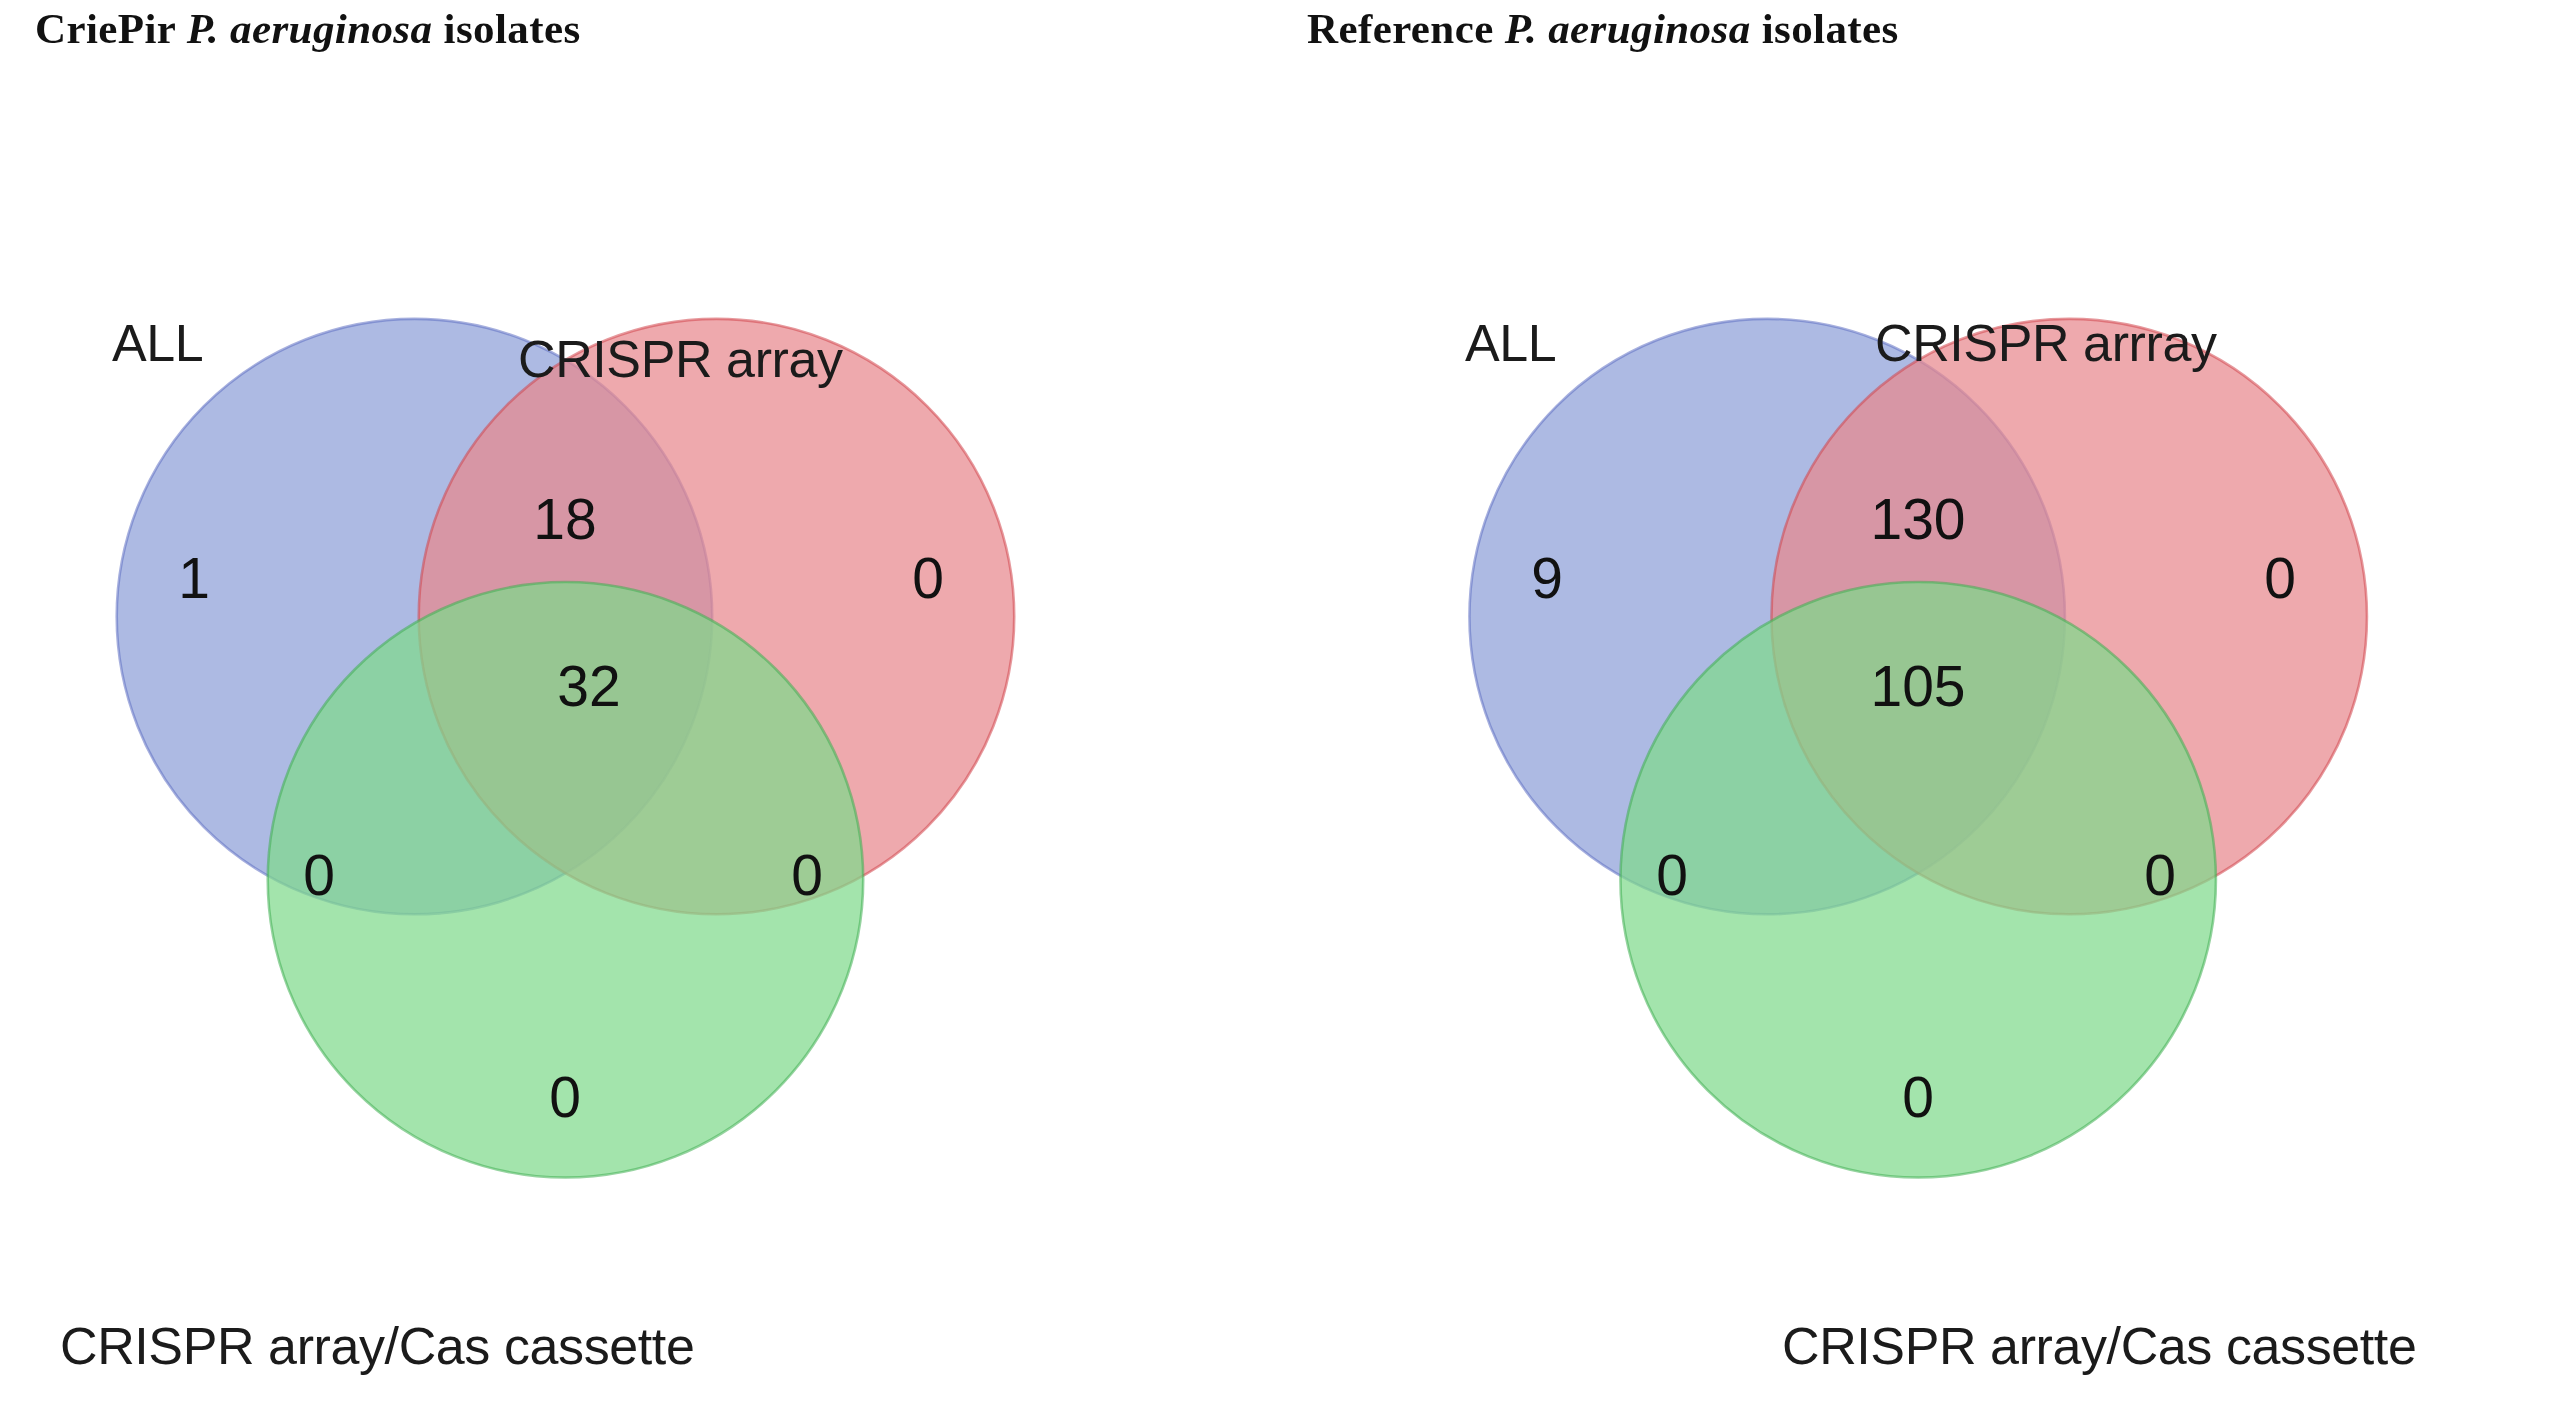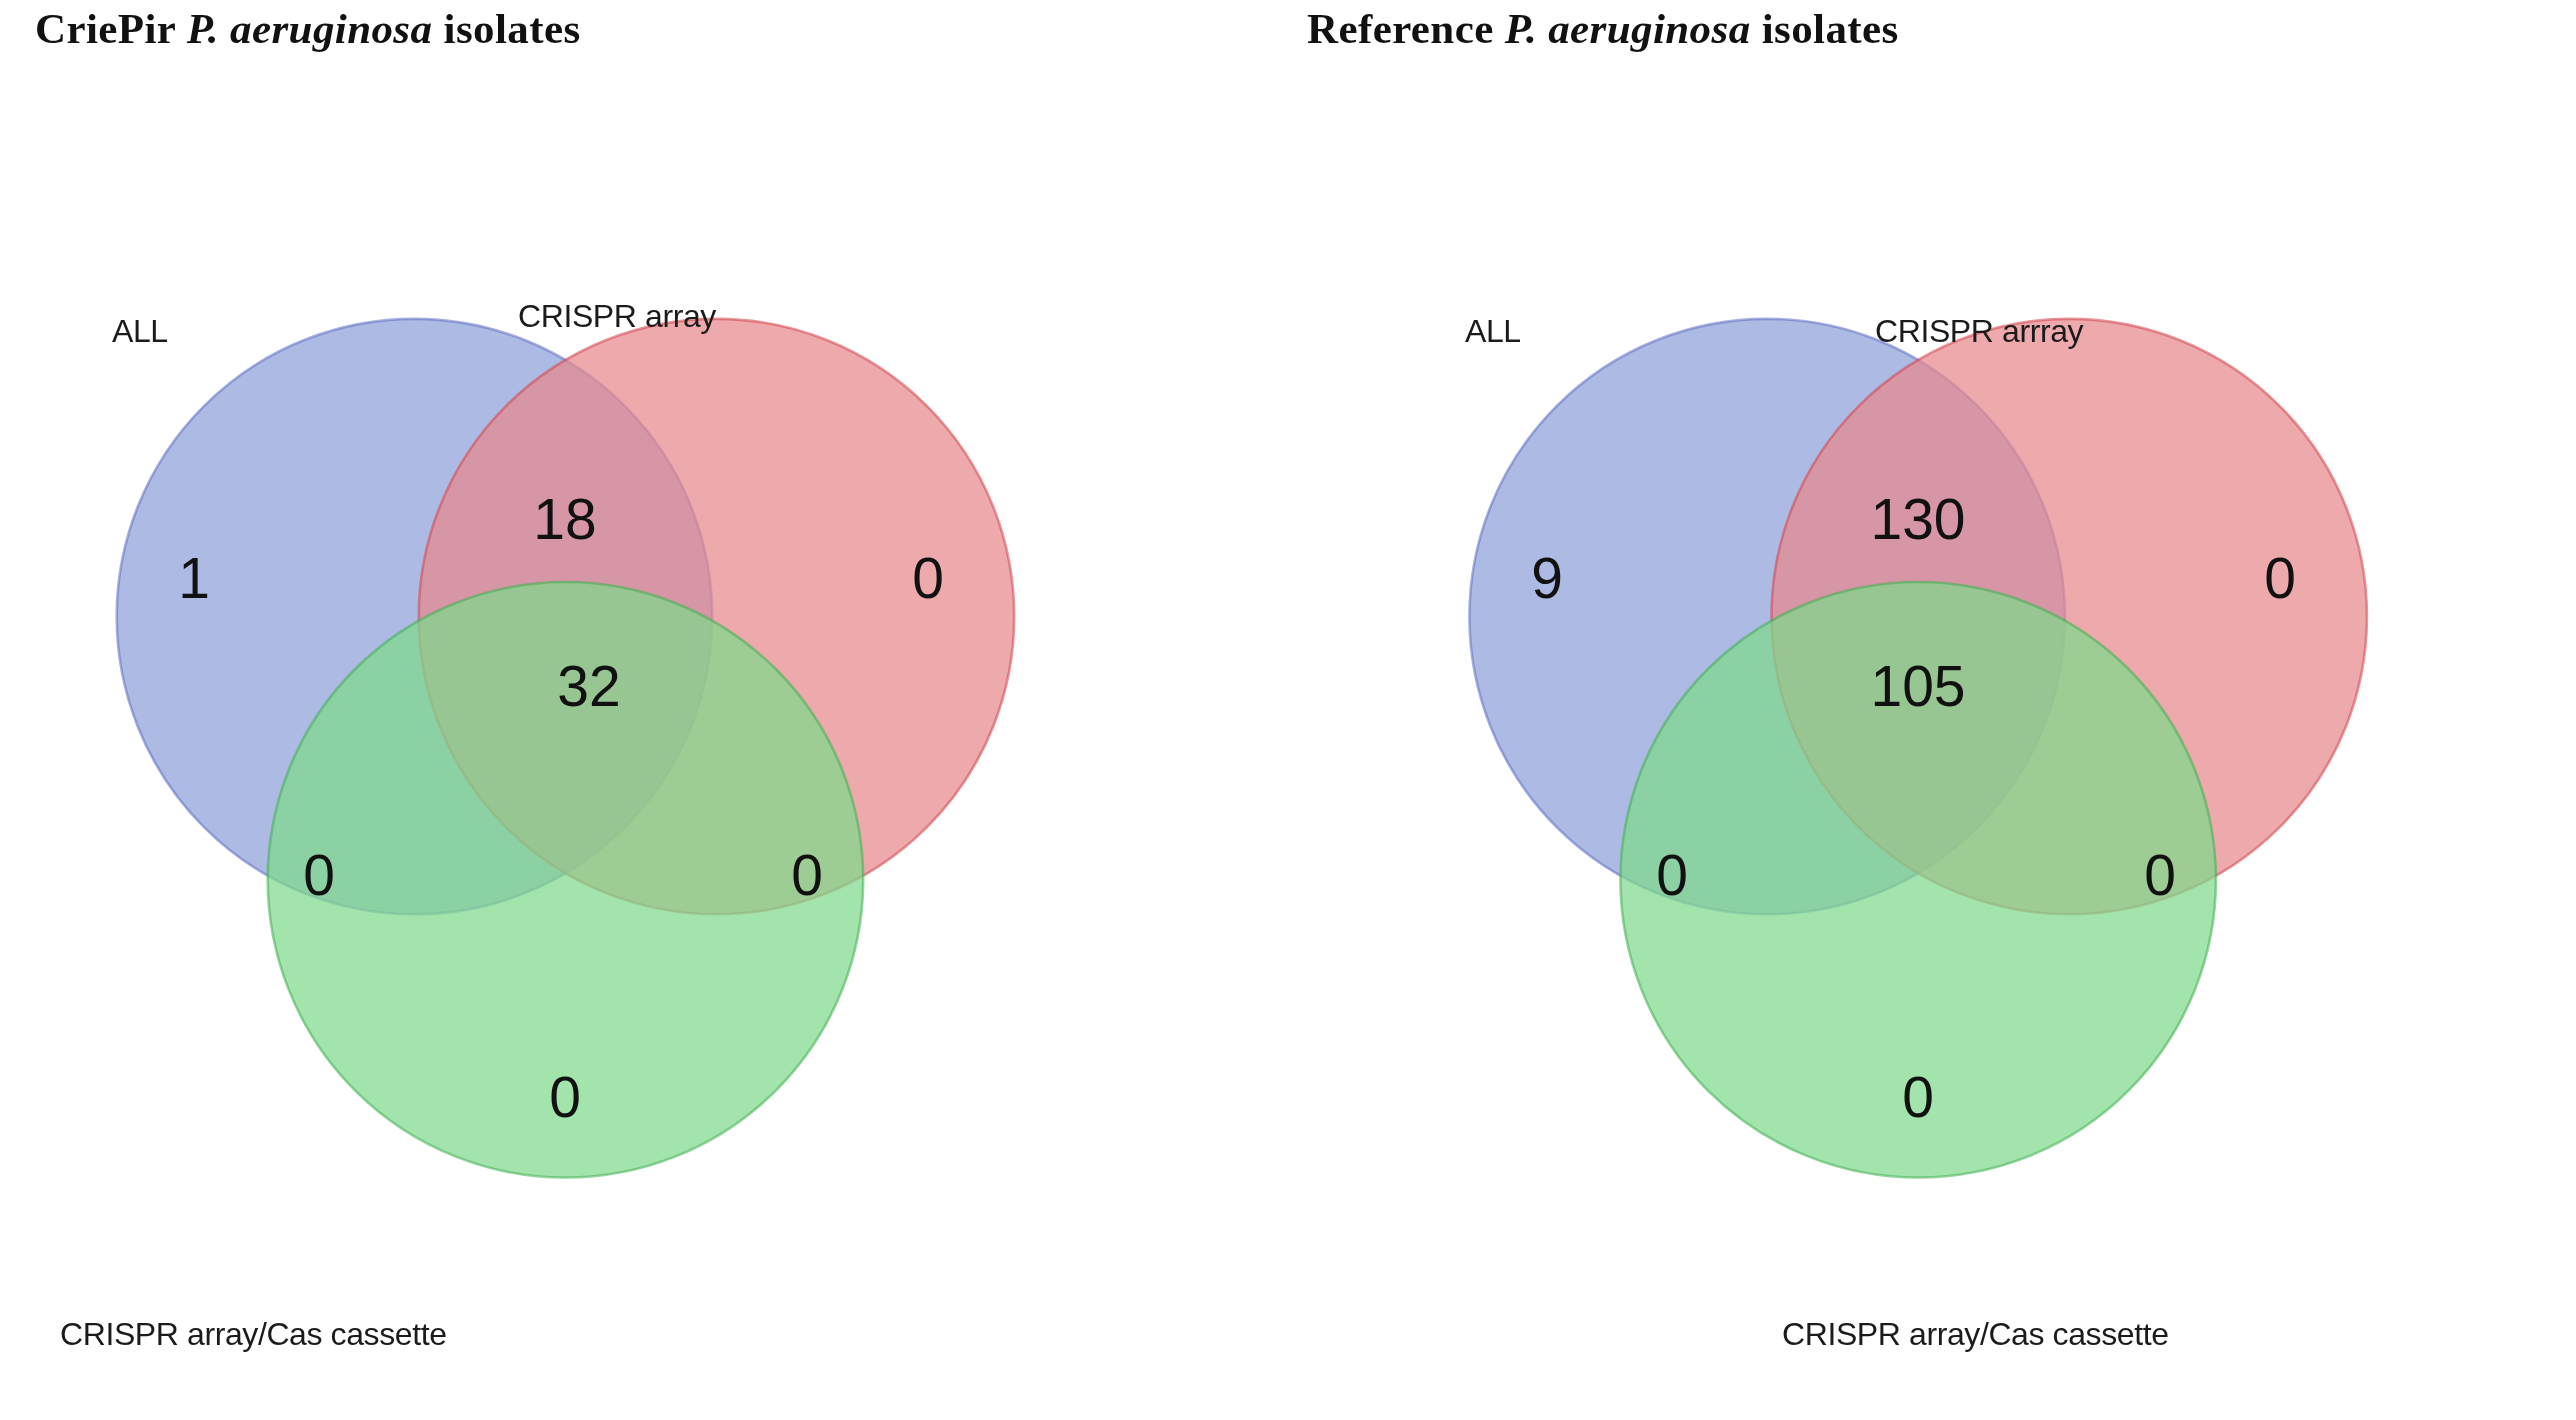--- a/index.html
+++ b/index.html
@@ -62,27 +62,27 @@
     top: 0;
     width: 1288px;
     height: 1291px;
     display: block;
   }
 
   
   .set-label {
     position: absolute;
     font-family: "Liberation Sans", sans-serif;
-    font-size: 32px;
+    font-size: 52px;
     color: #1b1b1b;
     white-space: nowrap;
     letter-spacing: -0.4px;
   }
   .label-all      { left: 112px;  top: 184px; }
-  .label-array    { left: 518px;  top: 169px; }
+  .label-array    { left: 518px;  top: 200px; }
   .label-cassette { left: 60px;   top: 1187px; }
 
   .panel-right .label-all      { left: 177px;  top: 184px; }
   .panel-right .label-array    { left: 587px;  top: 184px; text-align: right; }
   .panel-right .label-cassette { left: 494px;  top: 1187px; }
 
   
   .count {
     position: absolute;
     font-family: "Liberation Sans", sans-serif;

